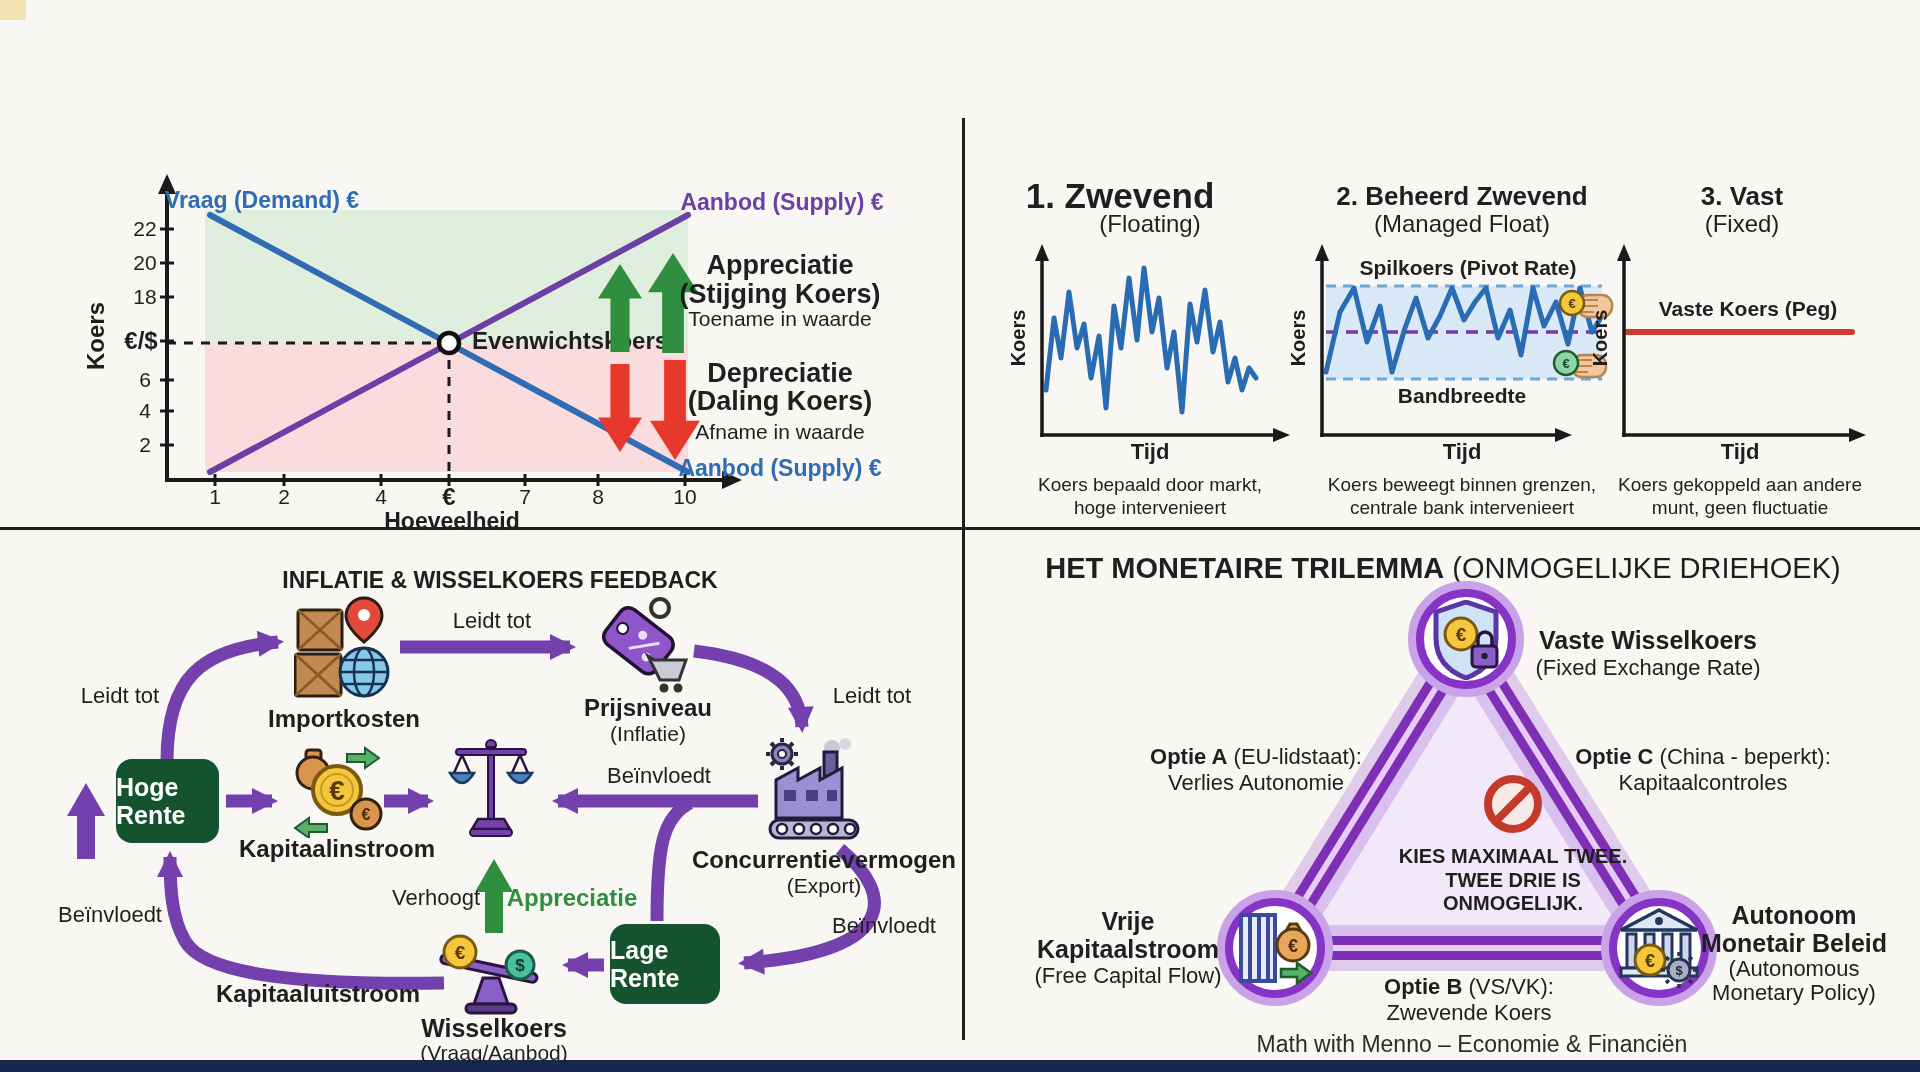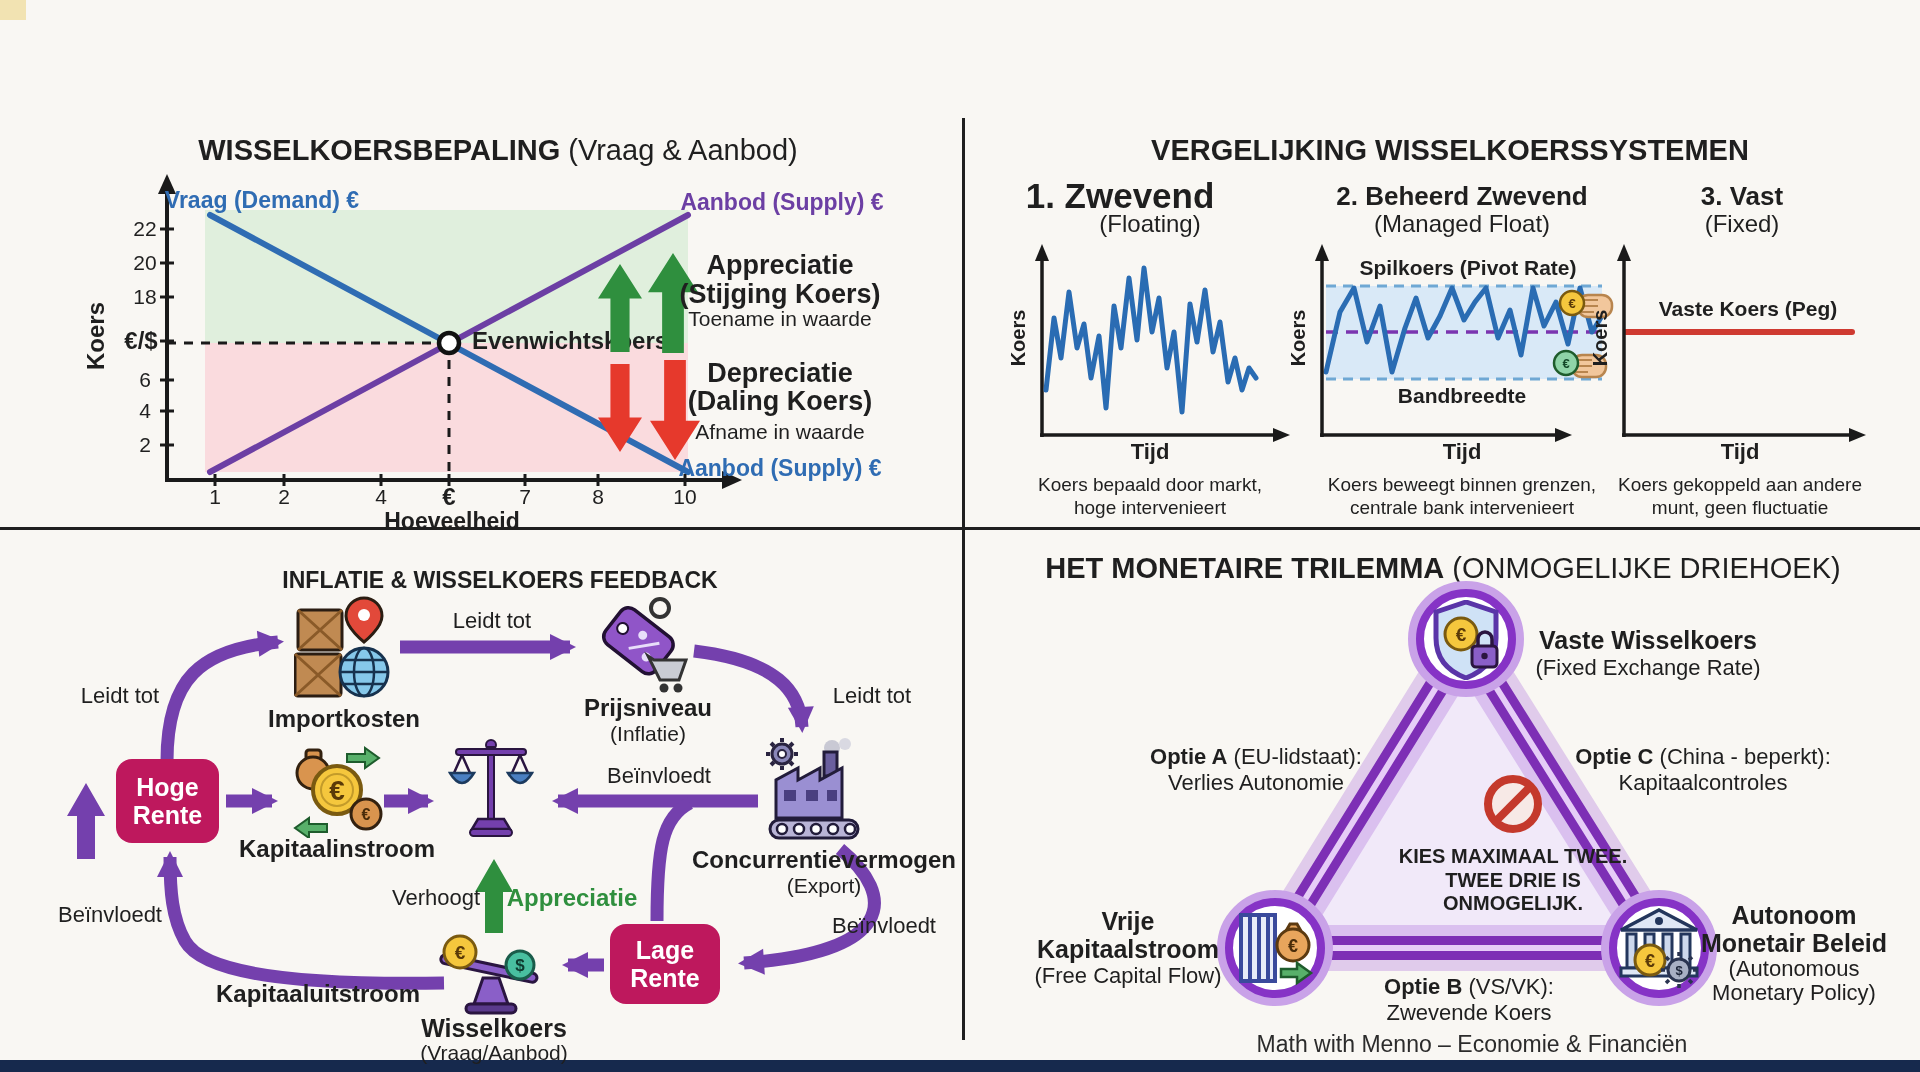--- a/index.html
+++ b/index.html
@@ -3,41 +3,38 @@
 <meta charset="utf-8">
 <style>
   html,body{margin:0;padding:0;background:#cfcfcf}
   #canvas{position:relative;width:1920px;height:1072px;background:#f9f7f3;
           font-family:"Liberation Sans",sans-serif;color:#1f1f1f;overflow:hidden}
   .t{position:absolute}
   .c{transform:translate(-50%,-50%);text-align:center;white-space:nowrap}
   .l{transform:translate(0,-50%);white-space:nowrap}
   .rot{transform:translate(-50%,-50%) rotate(-90deg);white-space:nowrap}
   .b{font-weight:bold}
-  .pbox{position:absolute;background:#be185d;border-radius:16px;color:#fff;font-weight:bold;
-        display:flex;flex-direction:column;align-items:center;justify-content:center;line-height:1.12}
+  .pbox{position:absolute;background:#14532d;border-radius:16px;color:#fff;font-weight:bold;
+        display:flex;flex-direction:column;justify-content:center;line-height:1.12}
   .divider{position:absolute;background:#1f1f1f}
   svg{display:block}
   svg text{font-family:"Liberation Sans",sans-serif}
 </style>
 </head>
 <body>
 
 <div id="canvas">
 
   <div class="t" style="left:0;top:0;width:26px;height:20px;background:#f2e3b2"></div>
   <div class="t" style="left:0;top:1060px;width:1920px;height:12px;background:#16294d"></div>
 
 
   <div class="divider" style="left:962px;top:118px;width:3px;height:922px"></div>
   <div class="divider" style="left:0;top:527px;width:1920px;height:3px"></div>
 
-  <div class="t c" style="left:498px;top:150px;font-size:29px">
-    <span class="b">WISSELKOERSBEPALING</span><span> (Vraag &amp; Aanbod)</span>
-  </div>
 
   <svg class="t" style="left:60px;top:170px" width="720" height="345" viewBox="0 0 720 345">
     <rect x="145" y="40" width="483" height="133" fill="#e0efdd"></rect>
     <rect x="145" y="173" width="483" height="129" fill="#fadbde"></rect>
     <line x1="107" y1="173" x2="389" y2="173" stroke="#1a1a1a" stroke-width="3" stroke-dasharray="9 8"></line>
     <line x1="389" y1="173" x2="389" y2="310" stroke="#1a1a1a" stroke-width="3" stroke-dasharray="9 8"></line>
     <line x1="150" y1="45" x2="628" y2="302" stroke="#2f6cb3" stroke-width="6" stroke-linecap="round"></line>
     <line x1="150" y1="302" x2="628" y2="45" stroke="#6c3fa4" stroke-width="6" stroke-linecap="round"></line>
     <circle cx="389" cy="173" r="10" fill="#fff" stroke="#111" stroke-width="4.5"></circle>
     <line x1="107" y1="18" x2="107" y2="312" stroke="#1a1a1a" stroke-width="4"></line>
@@ -98,21 +95,20 @@
       <path d="M23 92 L46 56 L33 56 L33 0 L13 0 L13 56 L0 56 Z" fill="#e6392c"></path>
     </svg>
 
   <div class="t c b" style="left:780px;top:265px;font-size:27px">Appreciatie</div>
   <div class="t c b" style="left:780px;top:294px;font-size:27px">(Stijging Koers)</div>
   <div class="t c" style="left:780px;top:319px;font-size:21px">Toename in waarde</div>
   <div class="t c b" style="left:780px;top:373px;font-size:27px">Depreciatie</div>
   <div class="t c b" style="left:780px;top:401px;font-size:27px">(Daling Koers)</div>
   <div class="t c" style="left:780px;top:432px;font-size:21px">Afname in waarde</div>
 
-  <div class="t c b" style="left:1450px;top:150px;font-size:29px">VERGELIJKING WISSELKOERSSYSTEMEN</div>
 
   <div class="t c b" style="left:1120px;top:196px;font-size:35px">1. Zwevend</div>
   <div class="t c" style="left:1150px;top:224px;font-size:24px">(Floating)</div>
   <svg class="t" style="left:1030px;top:240px" width="265" height="205" viewBox="0 0 265 205">
     <line x1="12" y1="14" x2="12" y2="197" stroke="#1a1a1a" stroke-width="3.5"></line>
     <line x1="10" y1="195" x2="248" y2="195" stroke="#1a1a1a" stroke-width="3.5"></line>
     <path d="M12 4 L5 21 L19 21 Z" fill="#1a1a1a"></path>
     <path d="M260 195 L243 188 L243 202 Z" fill="#1a1a1a"></path>
     <polyline fill="none" stroke="#2a6cb3" stroke-width="5" stroke-linejoin="round" stroke-linecap="round" points="16,150 24,78 31,118 39,52 47,108 54,84 61,138 69,96 76,168 84,66 91,108 99,38 107,100 114,28 122,92 129,58 137,128 144,92 152,172 160,64 167,102 175,50 183,112 190,82 198,142 205,118 212,150 219,128 226,138"></polyline>
   </svg>

